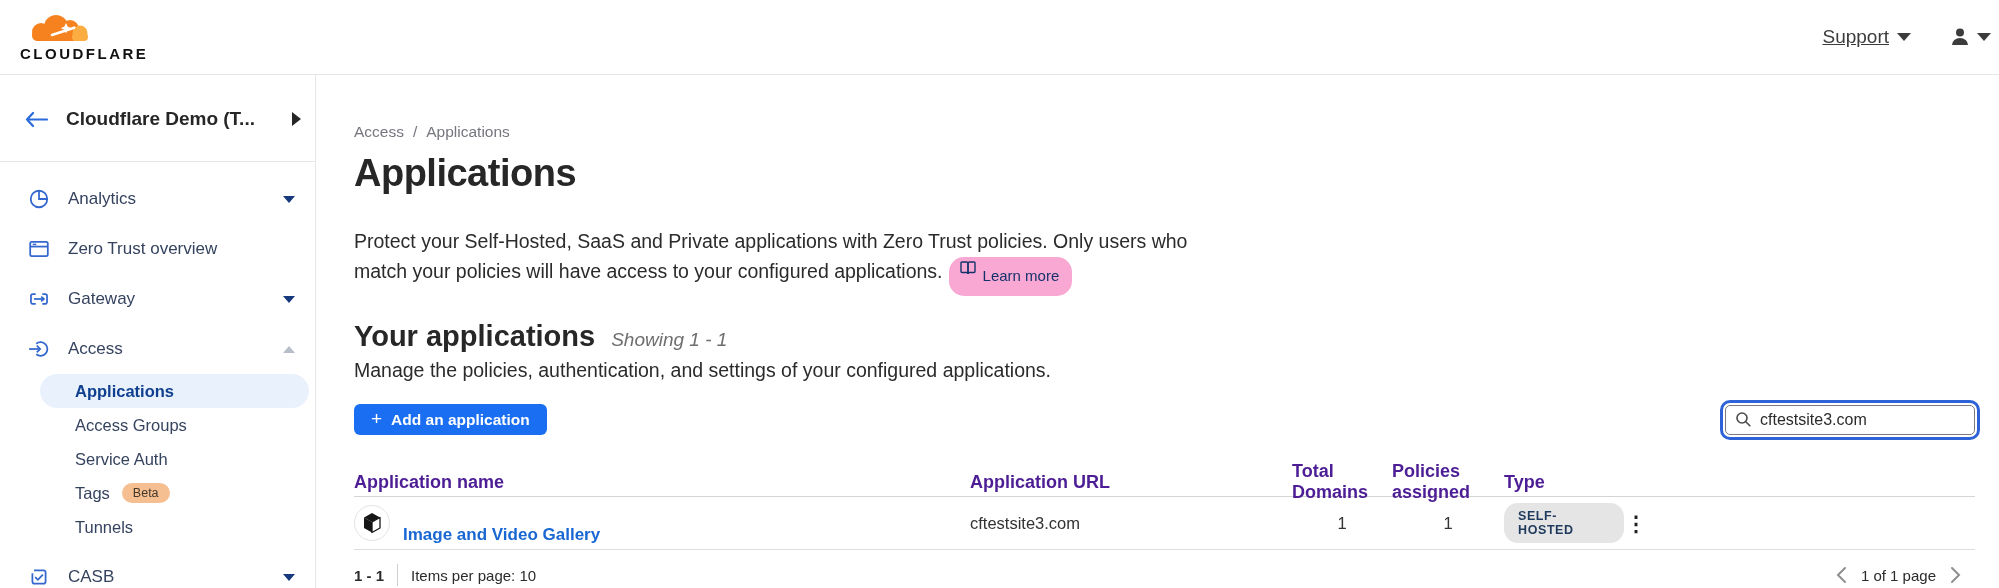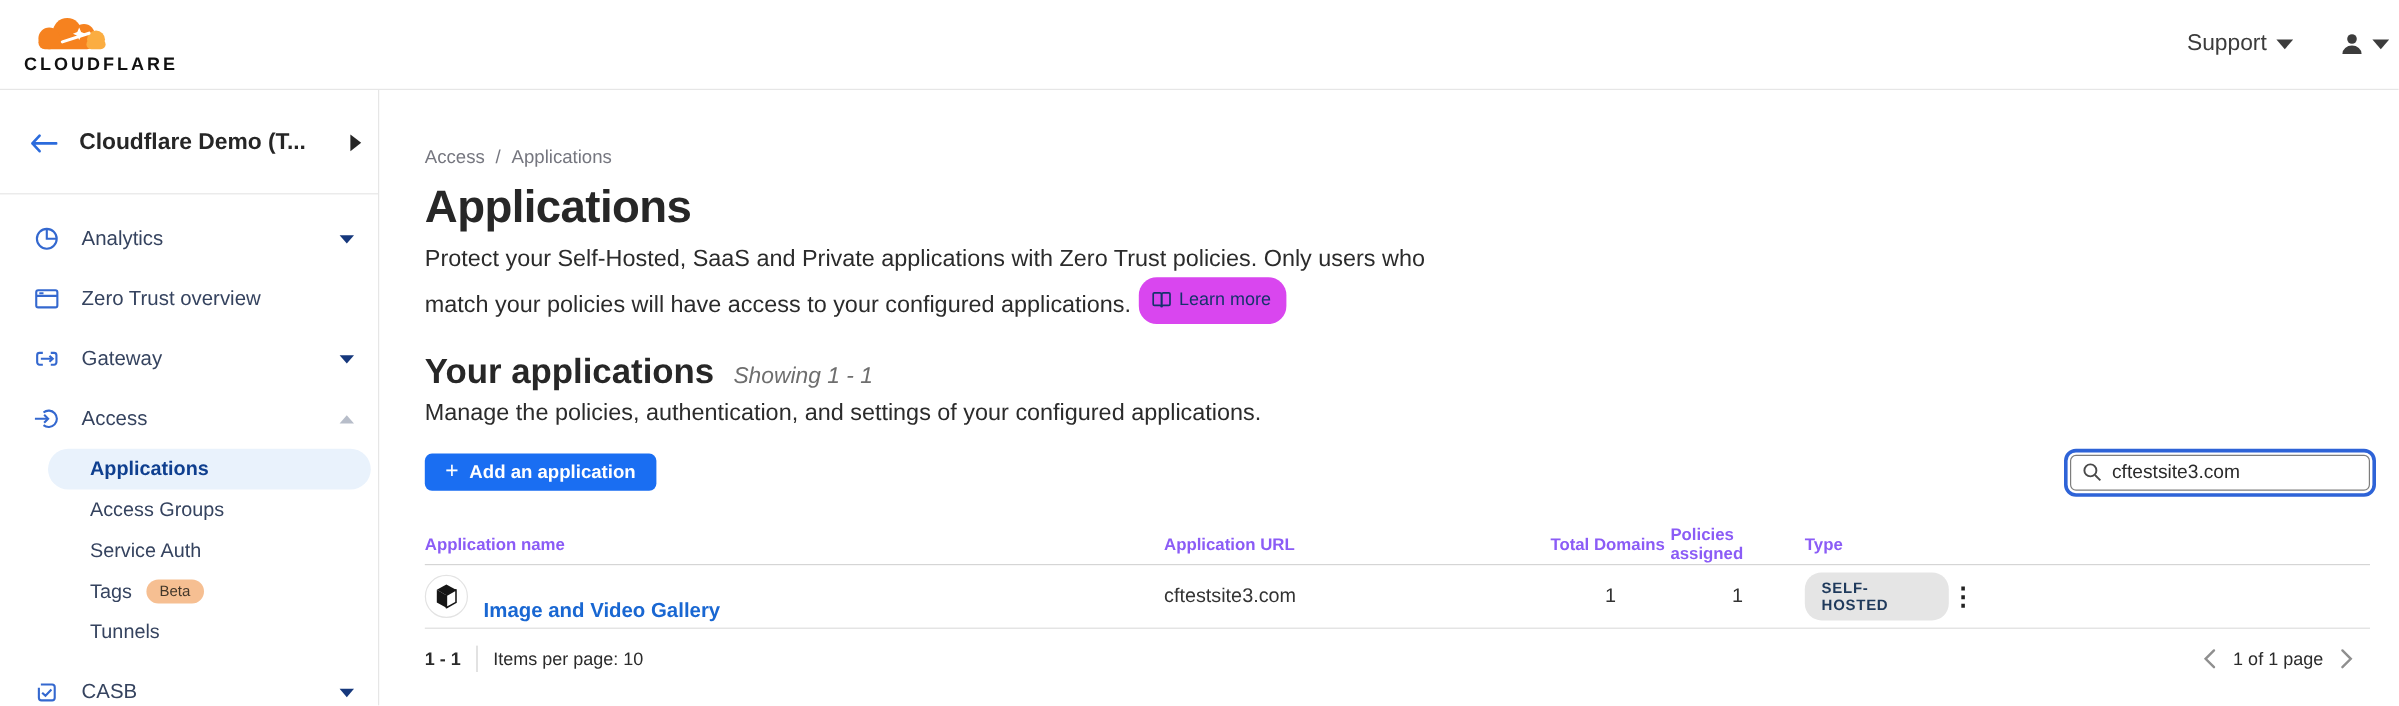--- a/index.html
+++ b/index.html
@@ -5,21 +5,21 @@
   * { margin:0; padding:0; box-sizing:border-box; }
   html,body { width:1999px; height:588px; background:#fff; overflow:hidden;
     font-family:"Liberation Sans", sans-serif; color:#2b2b2b; }
 
   
   .topbar { height:75px; display:flex; align-items:center; justify-content:space-between;
     border-bottom:1px solid #e6e6e6; padding:0 6px 0 20px; }
   .brand { display:flex; flex-direction:column; align-items:flex-start; cursor:pointer; }
   .brand-text { font-size:15px; font-weight:bold; letter-spacing:2.5px; color:#111; margin-top:1px; }
   .topbar-right { display:flex; align-items:center; gap:10px; padding-right:2px; }
-  .support { display:flex; align-items:center; gap:8px; font-size:19px; color:#3c3c3c; cursor:pointer; margin-right:28px; }
+  .support { display:flex; align-items:center; gap:8px; font-size:19px; color:#3c3c3c; cursor:pointer; margin-right:28px;text-decoration:underline; }
   .user-menu { display:flex; align-items:center; gap:6px; cursor:pointer; }
 
   .chev-dn { width:0; height:0; border-left:7px solid transparent; border-right:7px solid transparent;
     border-top:8px solid #3c3c3c; display:inline-block; }
 
   
   .shell { display:flex; height:513px; }
 
   
   .sidebar { width:316px; border-right:1px solid #e6e6e6; flex:none; padding-top:14px; }
@@ -41,22 +41,22 @@
     font-size:16.5px; color:#35435f; cursor:pointer; border-radius:17px; }
   .sb-subitem.selected { background:#e9f2fc; font-weight:bold; color:#0f3f8f; }
   .beta-badge { margin-left:12px; background:#f6bf92; color:#43372a; font-size:12.5px;
     padding:3px 11px; border-radius:11px; font-weight:normal; }
 
   
   .main { flex:1; padding:0 24px 0 38px; }
   .breadcrumb { margin-top:48px; font-size:15.5px; color:#75767f; display:flex; gap:9px; }
   .breadcrumb .crumb { cursor:pointer; }
   .page-title { margin-top:11px; font-size:38px; font-weight:bold; color:#272727; letter-spacing:-0.5px; }
-  .page-desc { margin-top:6px; font-size:19.5px; line-height:30px; color:#2b2b2b; max-width:885px; }
-  .learn-more { display:inline-flex; align-items:center; gap:7px; background:#d946ef; color:#15326b;
+  .page-desc { margin-top:31px; font-size:19.5px; line-height:30px; color:#2b2b2b; max-width:885px; }
+  .learn-more { display:inline-flex; align-items:flex-start; gap:7px; background:#f9a8d4; color:#15326b;
     font-size:15px; padding:4px 13px 5px 11px; border-radius:15px; cursor:pointer; vertical-align:3px; margin-left:6px; }
 
   .section-head { margin-top:24px; display:flex; align-items:baseline; }
   .section-title { font-size:29px; font-weight:bold; color:#272727; }
   .section-showing { margin-left:16px; font-size:19px; font-style:italic; color:#6e6e6e; }
   .section-sub { margin-top:6px; font-size:19.5px; color:#2b2b2b; }
 
   .toolbar { margin-top:22px; display:flex; align-items:center; justify-content:space-between; }
   .add-btn { display:inline-flex; align-items:center; gap:9px; background:#1a6ef2; color:#fff; border:none;
     height:31px; padding:0 17px; border-radius:6px; font-size:15.5px; font-weight:bold; cursor:pointer;
@@ -65,21 +65,21 @@
   .search-wrap { position:relative; }
   .search-input { width:250px; height:30px; border:1px solid #7d7d7d; border-radius:5px;
     padding:0 10px 0 34px; font-size:16px; color:#2b2b2b; outline:3px solid #2e63d7; outline-offset:2px;
     font-family:"Liberation Sans", sans-serif; }
   .search-icon { position:absolute; left:10px; top:6px; }
 
   
   .tbl { margin-top:26px; }
   .tbl-header, .tbl-row { display:grid;
     grid-template-columns:616px 322px 100px 112px 120px 60px 1fr; align-items:center; }
-  .tbl-header { height:36px; font-size:14px; font-weight:bold; color:#8b5cf6;
+  .tbl-header { height:36px; font-size:18px; font-weight:bold; color:#4c1d95;
     border-bottom:1px solid #d5d5d5; }
   .tbl-row { height:53px; border-bottom:1px solid #dedede; font-size:16.5px; color:#333; }
   .cell-name { display:flex; align-items:center; gap:13px; }
   .app-icon { width:36px; height:36px; border-radius:50%; border:1px solid #e3e3e3; background:#fff;
     display:flex; align-items:center; justify-content:center; }
   .app-link { color:#1967d2; font-weight:bold; font-size:17px; cursor:pointer;margin-top:24px; }
   .num-cell { text-align:center; }
   .type-badge { display:inline-block; background:#e5e5e5; color:#1f3a5c; font-size:12.5px; font-weight:bold;
     letter-spacing:0.6px; padding:6px 14px; border-radius:14px; }
   .kebab { font-size:21px; color:#222; letter-spacing:0; cursor:pointer; text-align:center; width:24px;

